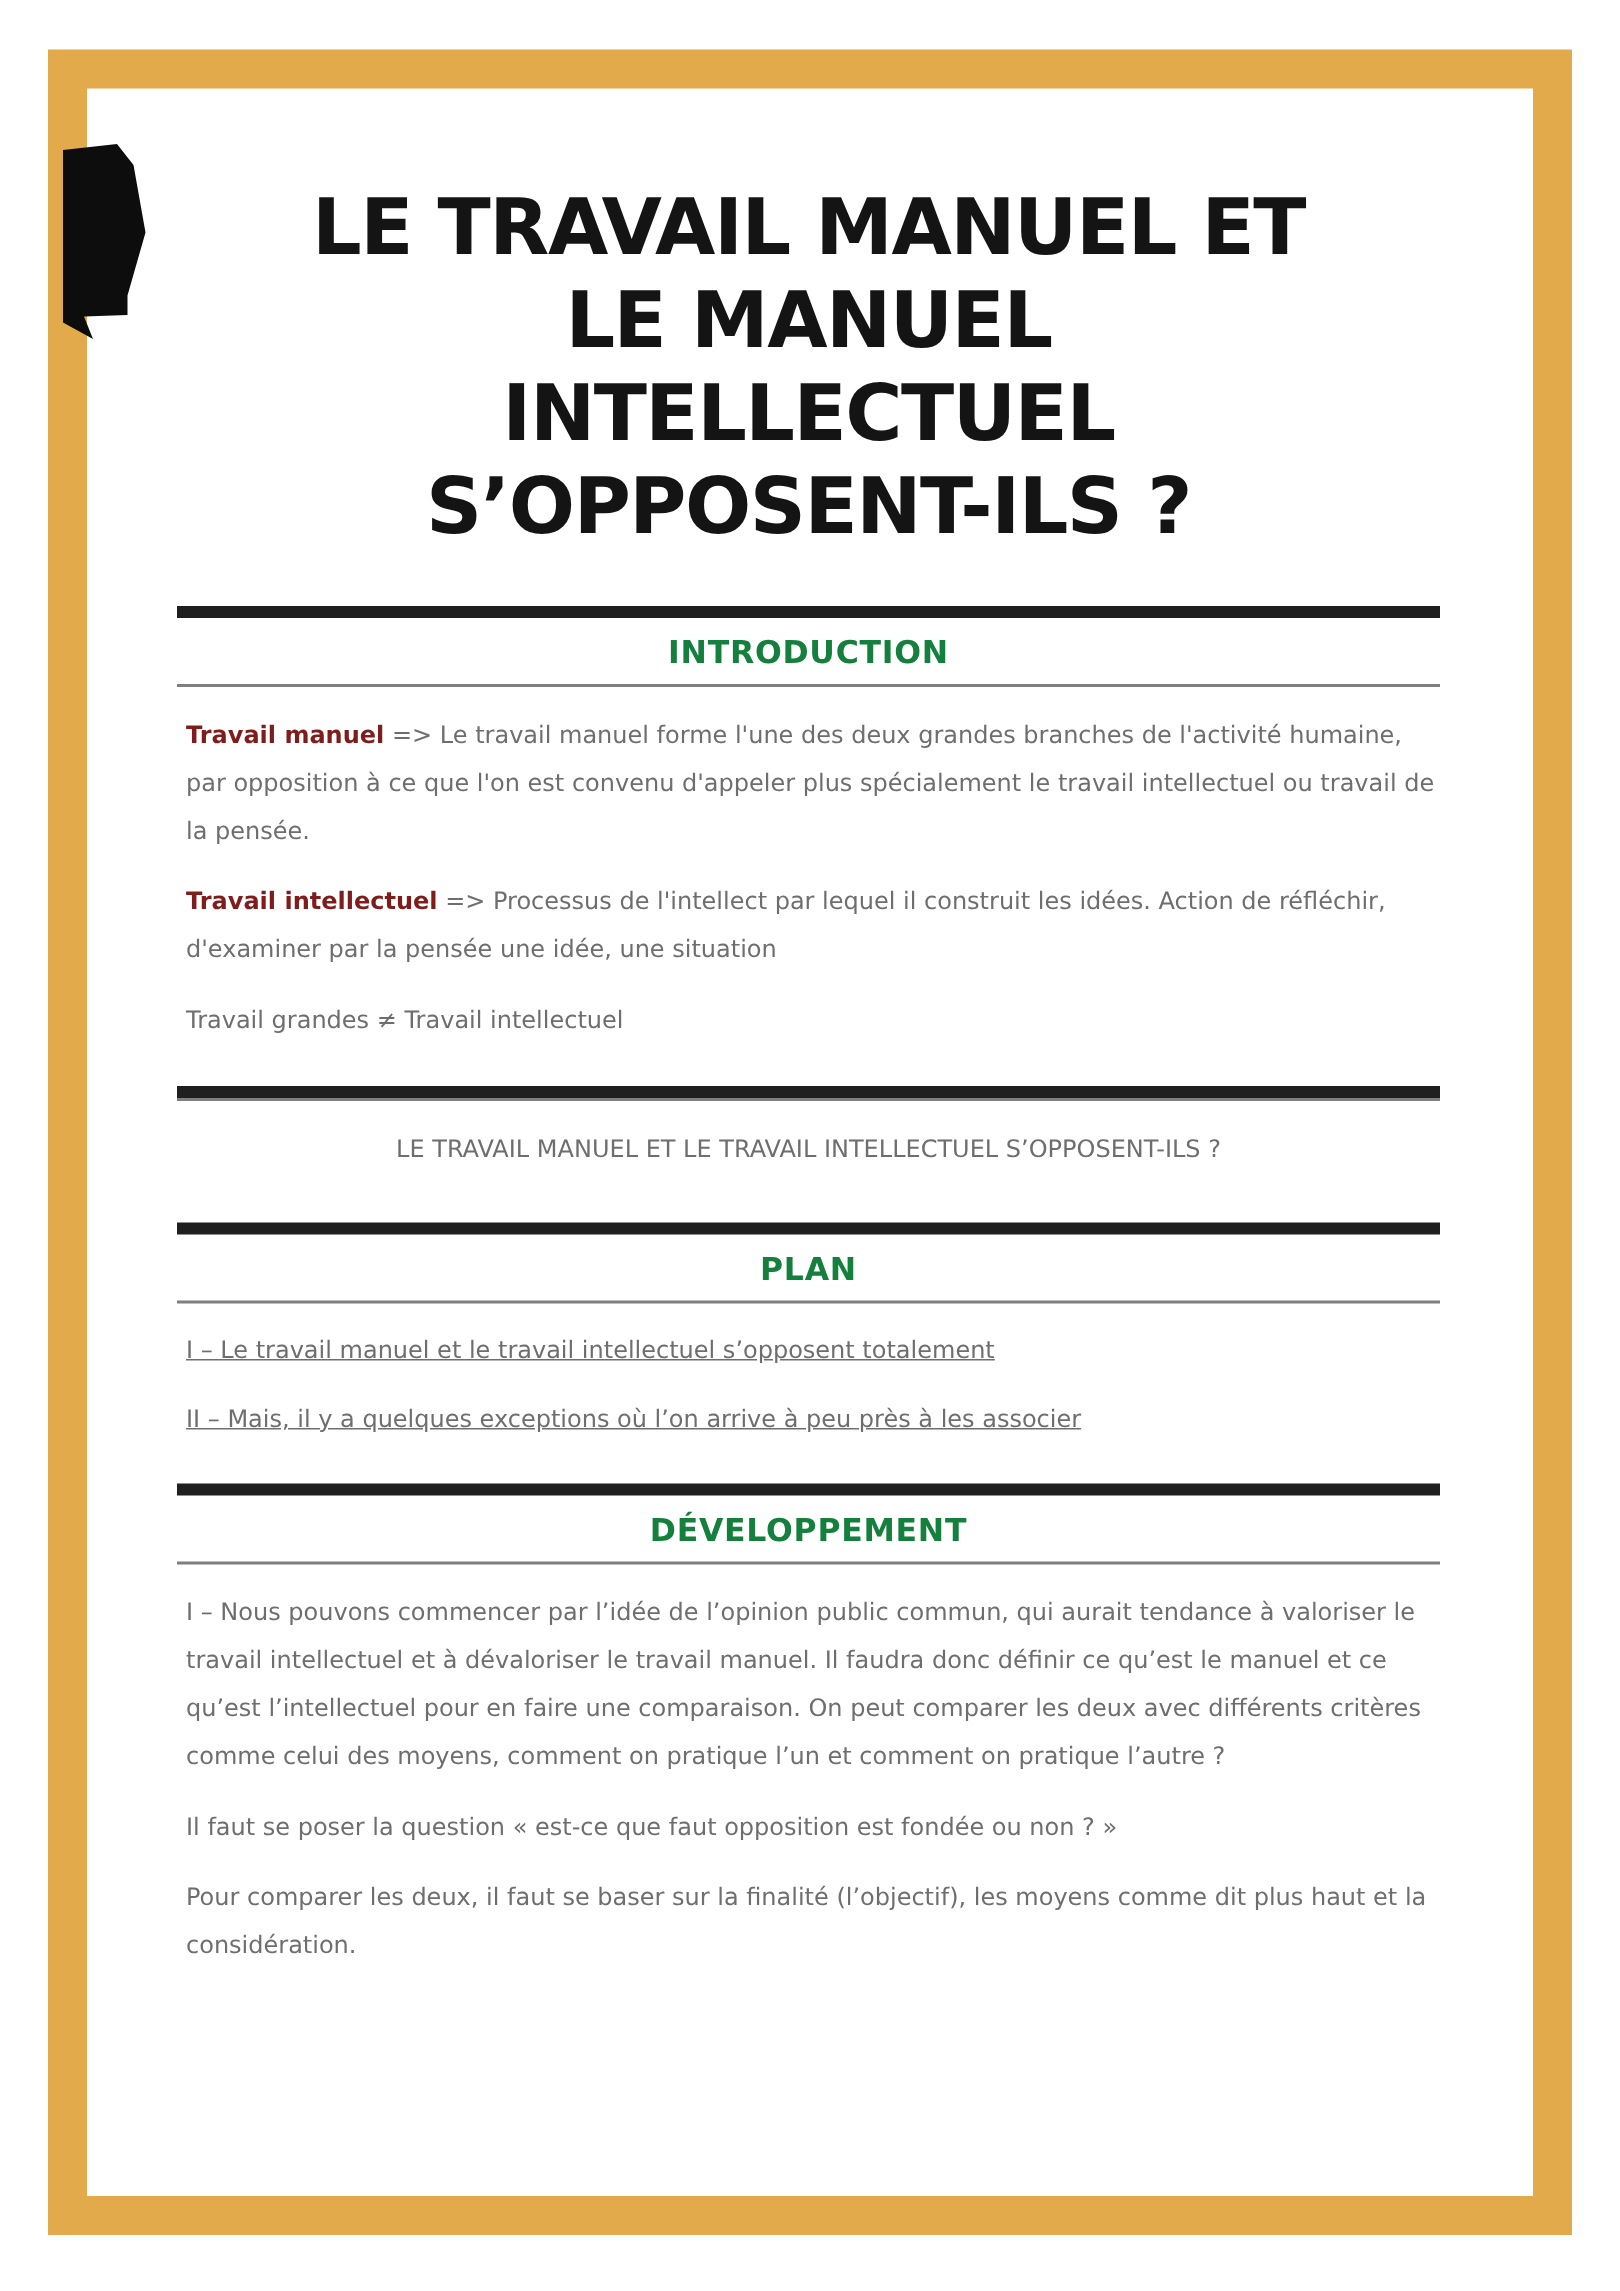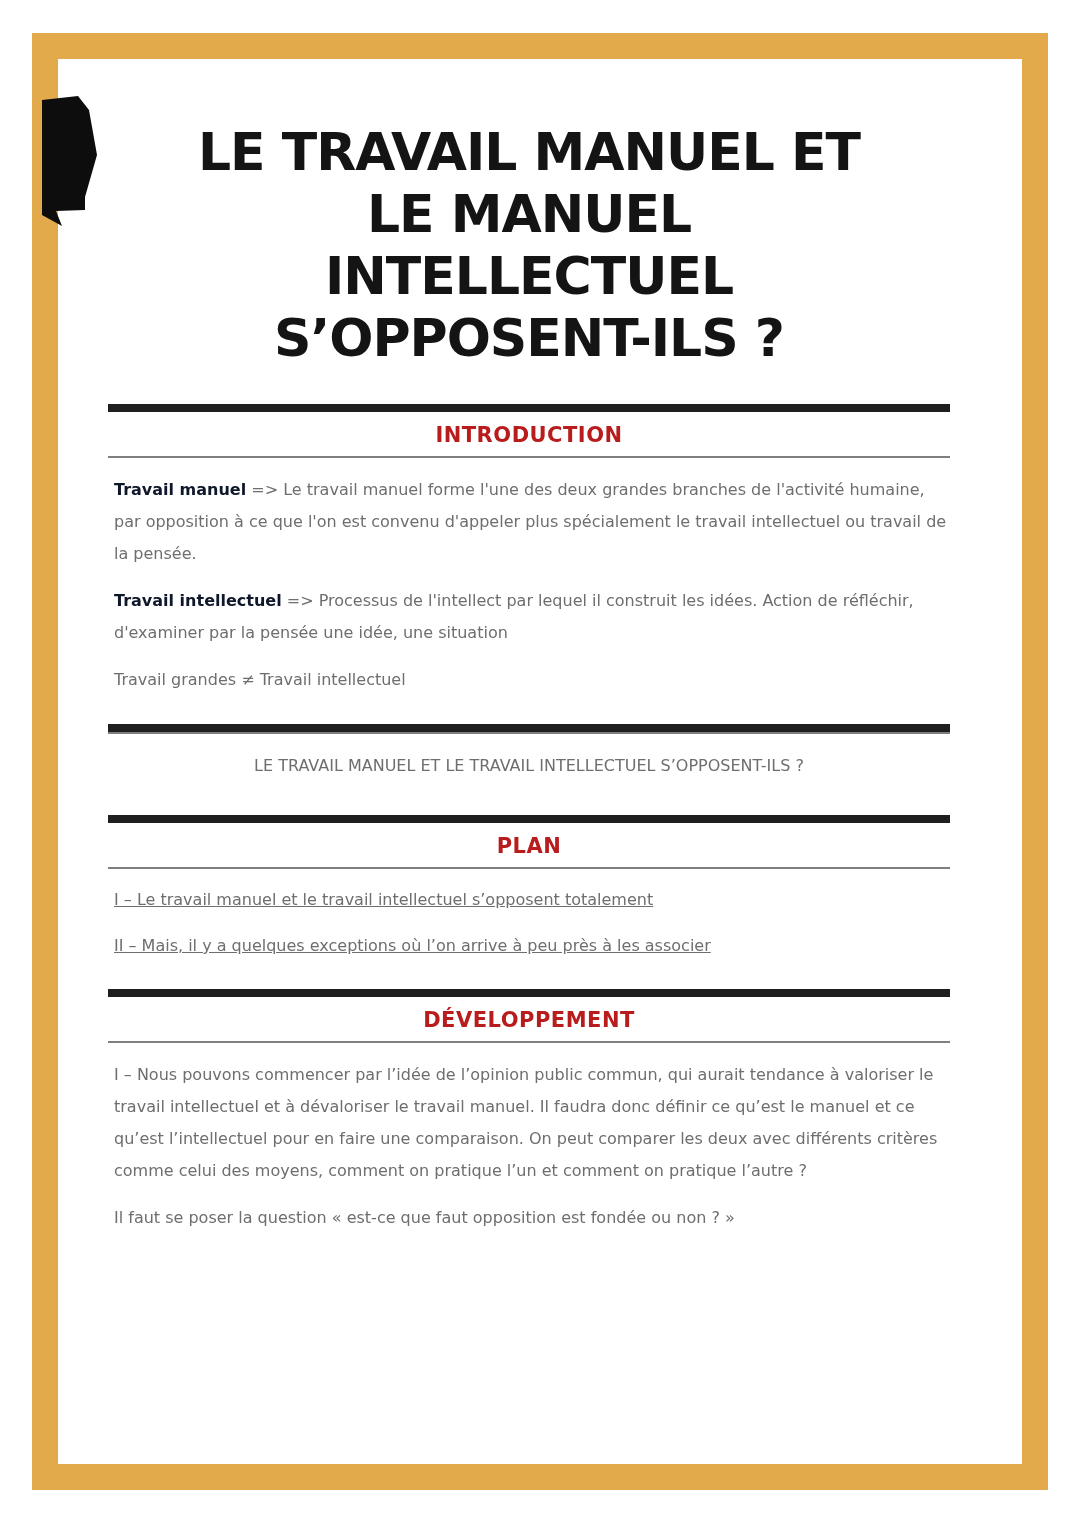--- a/index.html
+++ b/index.html
@@ -28,21 +28,21 @@
   .bookmark {
     position: absolute;
     left: 41px;
     top: 96px;
     width: 58px;
     height: 130px;
     z-index: 5;
   }
   .content {
     position: absolute;
-    left: 108px;
+    left: 118px;
     top: 33px;
     width: 842px;
   }
   .title {
     margin-top: 88px;
     text-align: center;
     font-weight: bold;
     font-size: 52px;
     line-height: 62px;
     letter-spacing: -1px;
@@ -52,34 +52,34 @@
   .section-bar {
     height: 8px;
     background: #1f1f1f;
   }
   .section-heading {
     margin: 11px 0 9px;
     font-size: 21px;
     font-weight: bold;
     letter-spacing: 0.5px;
     text-align: center;
-    color: #b91c1c;
+    color: #15803d;
   }
   .thin-rule {
     height: 0;
     border-top: 2px solid #7f7f7f;
   }
   .section-body { padding: 16px 2px 0 6px; }
   .section-body p {
     margin: 0 0 15px 0;
     font-size: 16px;
     line-height: 32px;
     color: #6e6e6e;
   }
-  .term { font-weight: bold; color: #0f172a; }
+  .term { font-weight: bold; color: #7f1d1d; }
   .note-line { margin-top: 18px; }
   .statement {
     padding: 17px 0 6px;
     text-align: center;
     font-size: 16px;
     line-height: 30px;
     color: #6e6e6e;
   }
   .plan-body p { line-height: 30px; margin-bottom: 16px; text-decoration: underline; }
 </style>
@@ -138,17 +138,18 @@
       </div>
     </div>
 
     <div class="section">
       <div class="section-bar"></div>
       <h2 class="section-heading">DÉVELOPPEMENT</h2>
       <div class="thin-rule"></div>
       <div class="section-body">
         <p>I – Nous pouvons commencer par l’idée de l’opinion public commun, qui aurait tendance à valoriser le travail intellectuel et à dévaloriser le travail manuel. Il faudra donc définir ce qu’est le manuel et ce qu’est l’intellectuel pour en faire une comparaison. On peut comparer les deux avec différents critères comme celui des moyens, comment on pratique l’un et comment on pratique l’autre ?</p>
         <p>Il faut se poser la question « est-ce que faut opposition est fondée ou non ? »</p>
+        <p>Pour comparer les deux, il faut se baser sur la finalité (l’objectif), les moyens comme dit plus haut et la considération.</p>
       </div>
     </div>
 
   </div>
 </div>
 
 </body></html>

